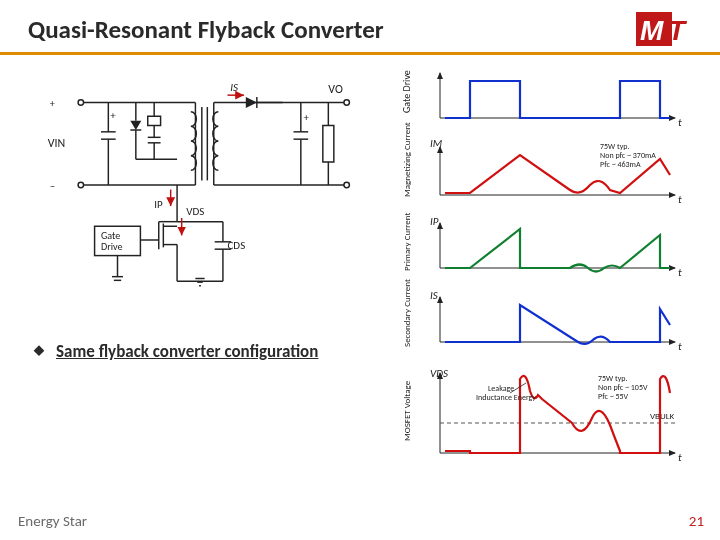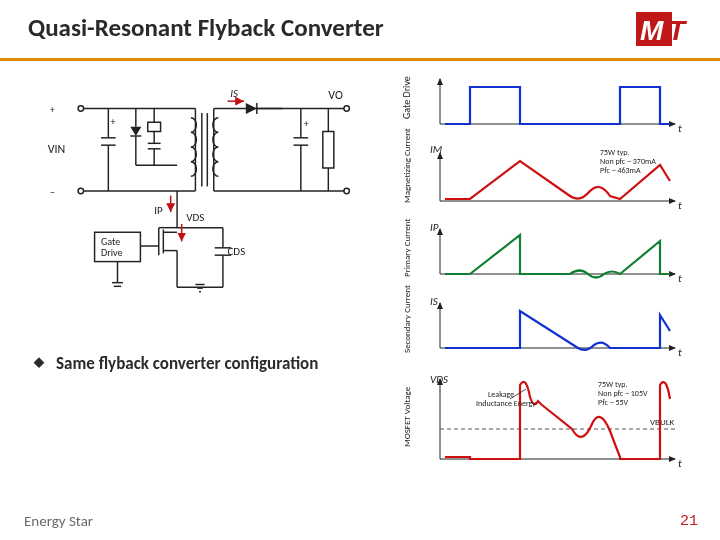--- a/index.html
+++ b/index.html
@@ -6,23 +6,23 @@
   body {
     width: 720px;
     height: 540px;
     font-family: "Calibri", "Segoe UI", Arial, sans-serif;
     background: #ffffff;
     position: relative;
     overflow: hidden;
   }
   .header {
     display: flex;
-    align-items: flex-start;
+    align-items: center;
     justify-content: space-between;
-    padding: 12px 28px 12px 28px;
+    padding: 12px 28px 6px 28px;
   }
   .title {
     font-size: 25px;
     font-weight: bold;
     color: #2a2a2a;
   }
   .logo {
     width: 56px;
     height: 34px;
   }
@@ -46,53 +46,53 @@
     position: absolute;
     left: 34px;
     top: 280px;
     width: 360px;
   }
   .bullets li {
     list-style: none;
     font-size: 17px;
     font-weight: bold;
     color: #2b2b2b;
-    margin: 12px 0;
+    margin: 6px 0;
     position: relative;
     padding-left: 22px;
+    text-decoration: underline;
   }
   .bullets li::before {
     content: "◆";
     position: absolute;
     left: 0;
     top: 1px;
     color: #2b2b2b;
     font-size: 13px;
   }
   .waveforms {
     position: absolute;
     right: 30px;
     top: 0px;
     width: 290px;
     height: 430px;
   }
   .footer {
     position: absolute;
     bottom: 10px;
-    left: 24px;
+    left: 18px;
     font-size: 15px;
     color: #6a6a6a;
   }
   .pagenum {
     position: absolute;
     bottom: 10px;
-    right: 22px;
+    right: 16px;
     font-size: 15px;
     color: #c02020;
-    font-family: Liberation Mono, monospace;
   }
 </style>
 </head>
 <body>
 
 <div class="header">
   <div class="title">Quasi-Resonant Flyback Converter</div>
   <div class="logo">
     <svg viewBox="0 0 56 34">
       <rect x="0" y="0" width="36" height="34" fill="#c01818"></rect>

